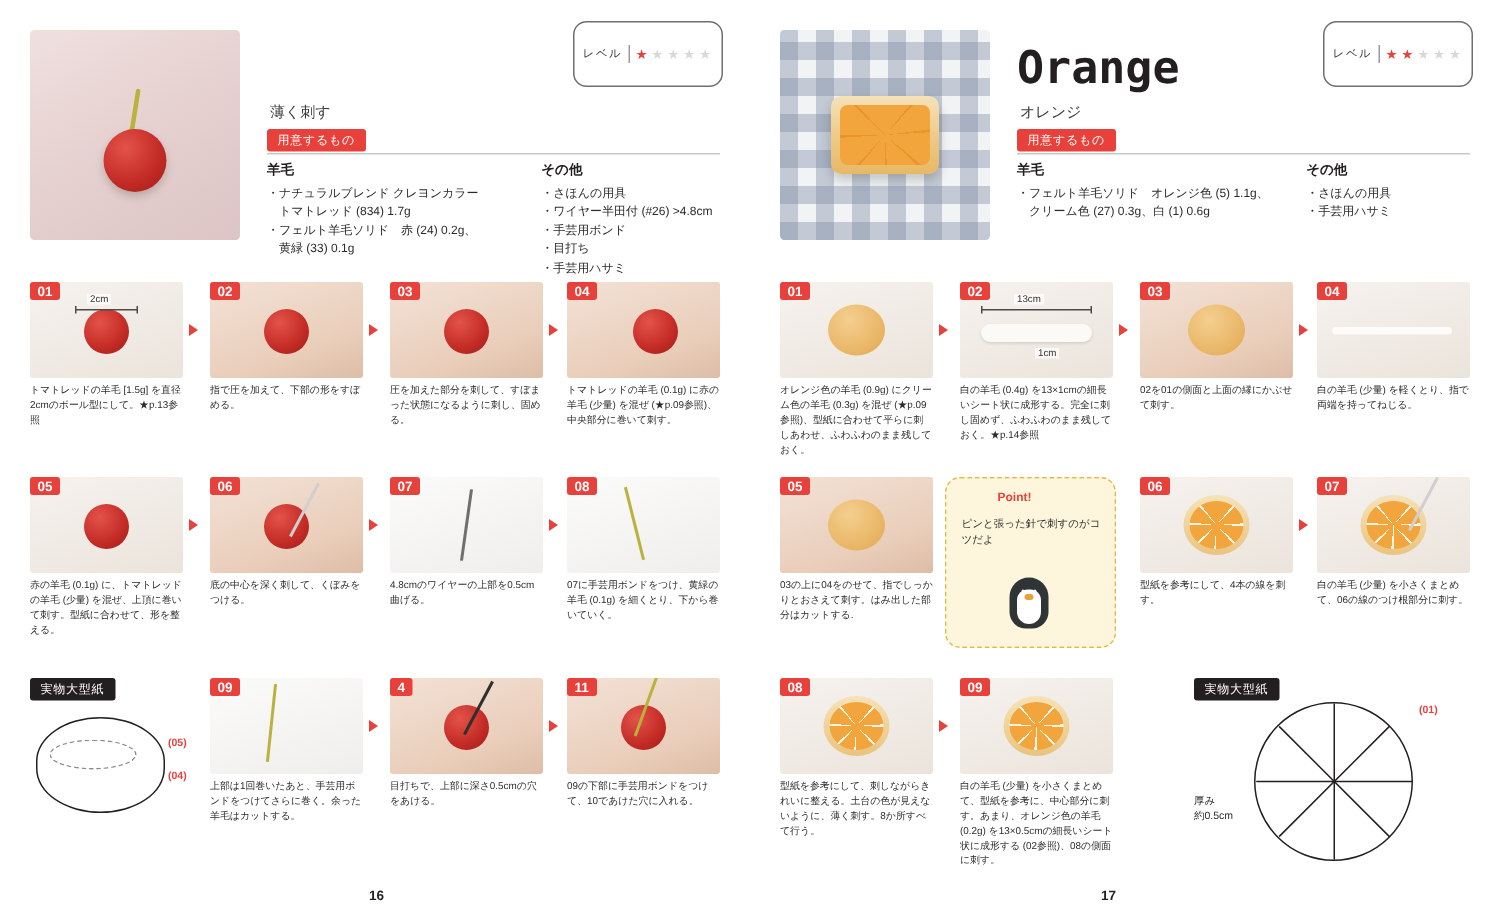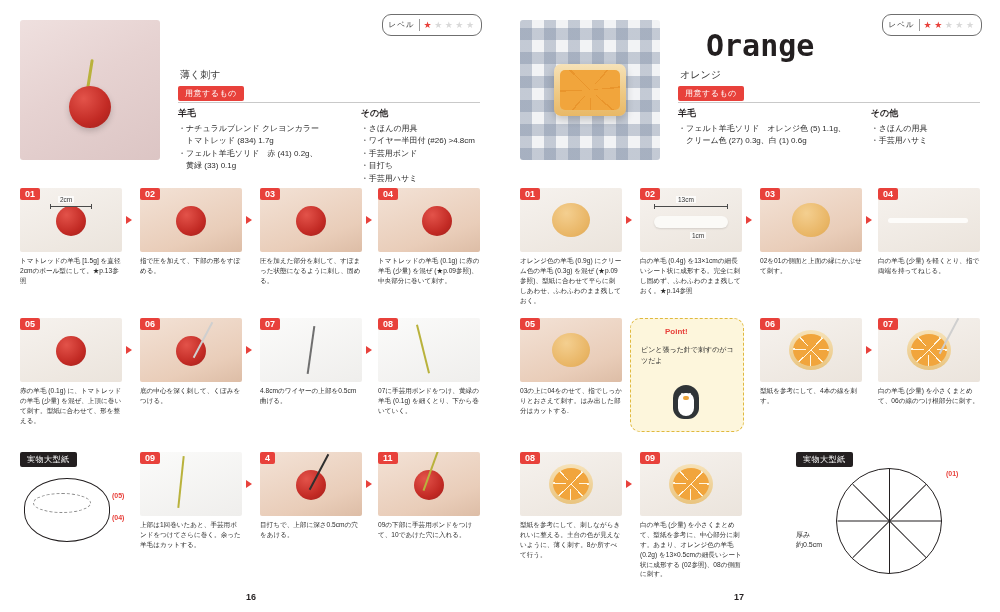--- a/index.html
+++ b/index.html
@@ -12,21 +12,21 @@
   }
   .spread{position:relative;width:1000px;height:612px;}
   .page{position:absolute;top:0;height:612px;width:500px;}
   .page.left{left:0;}
   .page.right{left:500px;}
 
   
   .lvl-badge{
     position:absolute;top:14px;display:flex;align-items:center;
     border:1px solid #6f6f6f;border-radius:9px;background:#fff;
-    height:18px;padding:1px 6px;font-size:8px;letter-spacing:1px;
+    height:18px;padding:12px 6px;font-size:8px;letter-spacing:1px;
   }
   .lvl-badge .lvl-label{color:#3b3b3b;font-size:7.5px;margin-right:4px;}
   .lvl-badge .divider{width:1px;height:12px;background:#9a9a9a;margin-right:4px;}
   .stars{display:flex;gap:1.5px;}
   .star{font-size:9px;line-height:9px;color:#d9d9d9;}
   .star.on{color:#e8413b;}
 
   .title{
     position:absolute;
     font-family:"DejaVu Sans Mono", monospace;
@@ -214,21 +214,21 @@
     </div>
 
     <div class="mat-tag" style="left:178px;top:86px;">用意するもの</div>
     <div class="mat-box" style="left:178px;top:102px;width:302px;">
       <div style="display:flex;gap:16px;padding-top:4px;">
         <div style="width:168px;">
           <div class="mat-col-title">羊毛</div>
           <ul class="mat-list" style="margin:0;padding:0;">
             <li>・ナチュラルブレンド クレヨンカラー</li>
             <li>　トマトレッド (834) 1.7g</li>
-            <li>・フェルト羊毛ソリド　赤 (41) 0.2g、</li>
+            <li>・フェルト羊毛ソリド　赤 (24) 0.2g、</li>
             <li>　黄緑 (33) 0.1g</li>
           </ul>
         </div>
         <div style="width:120px;">
           <div class="mat-col-title">その他</div>
           <ul class="mat-list" style="margin:0;padding:0;">
             <li>・さほんの用具</li>
             <li>・ワイヤー半田付 (#26) &gt;4.8cm</li>
             <li>・手芸用ボンド</li>
             <li>・目打ち</li>
@@ -358,21 +358,21 @@
       <span class="divider"></span>
       <span class="stars">
         <span class="star on">★</span>
         <span class="star on">★</span>
         <span class="star">★</span>
         <span class="star">★</span>
         <span class="star">★</span>
       </span>
     </div>
 
-    <div class="title" style="left:178px;top:28px;margin-left:28px;">Orange</div>
+    <div class="title" style="left:178px;top:28px;">Orange</div>
     <div class="subtitle" style="left:180px;top:68px;">オレンジ</div>
 
     <div class="hero orange" style="left:20px;top:20px;width:140px;height:140px;">
       <div class="orange-slice"></div>
     </div>
 
     <div class="mat-tag" style="left:178px;top:86px;">用意するもの</div>
     <div class="mat-box" style="left:178px;top:102px;width:302px;">
       <div style="display:flex;gap:16px;padding-top:4px;">
         <div style="width:178px;">

